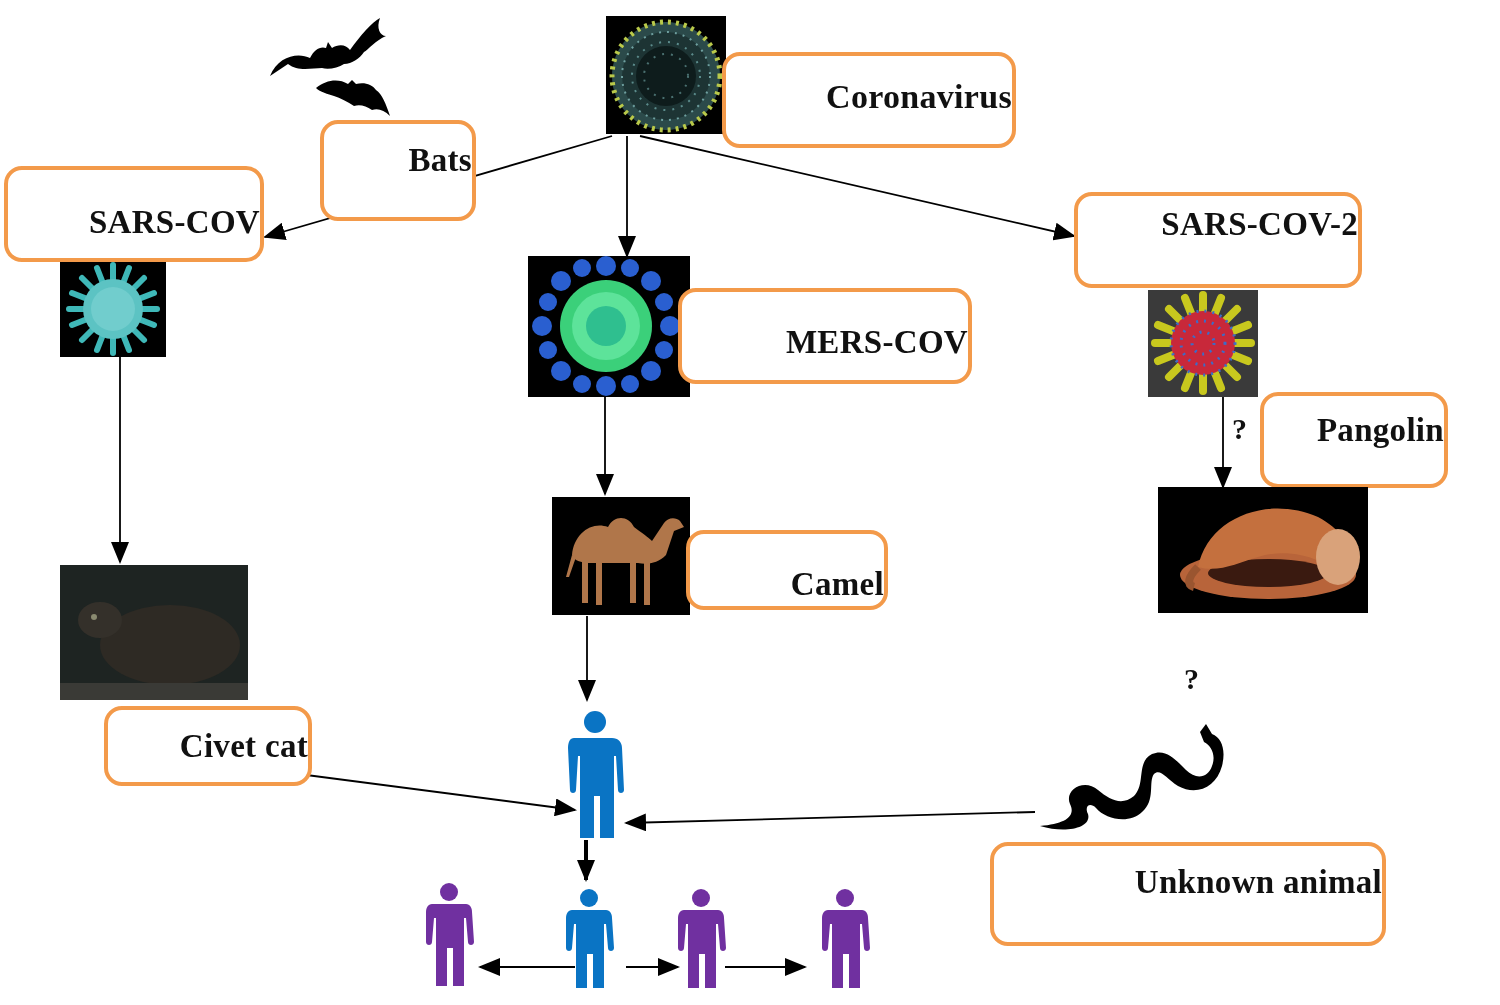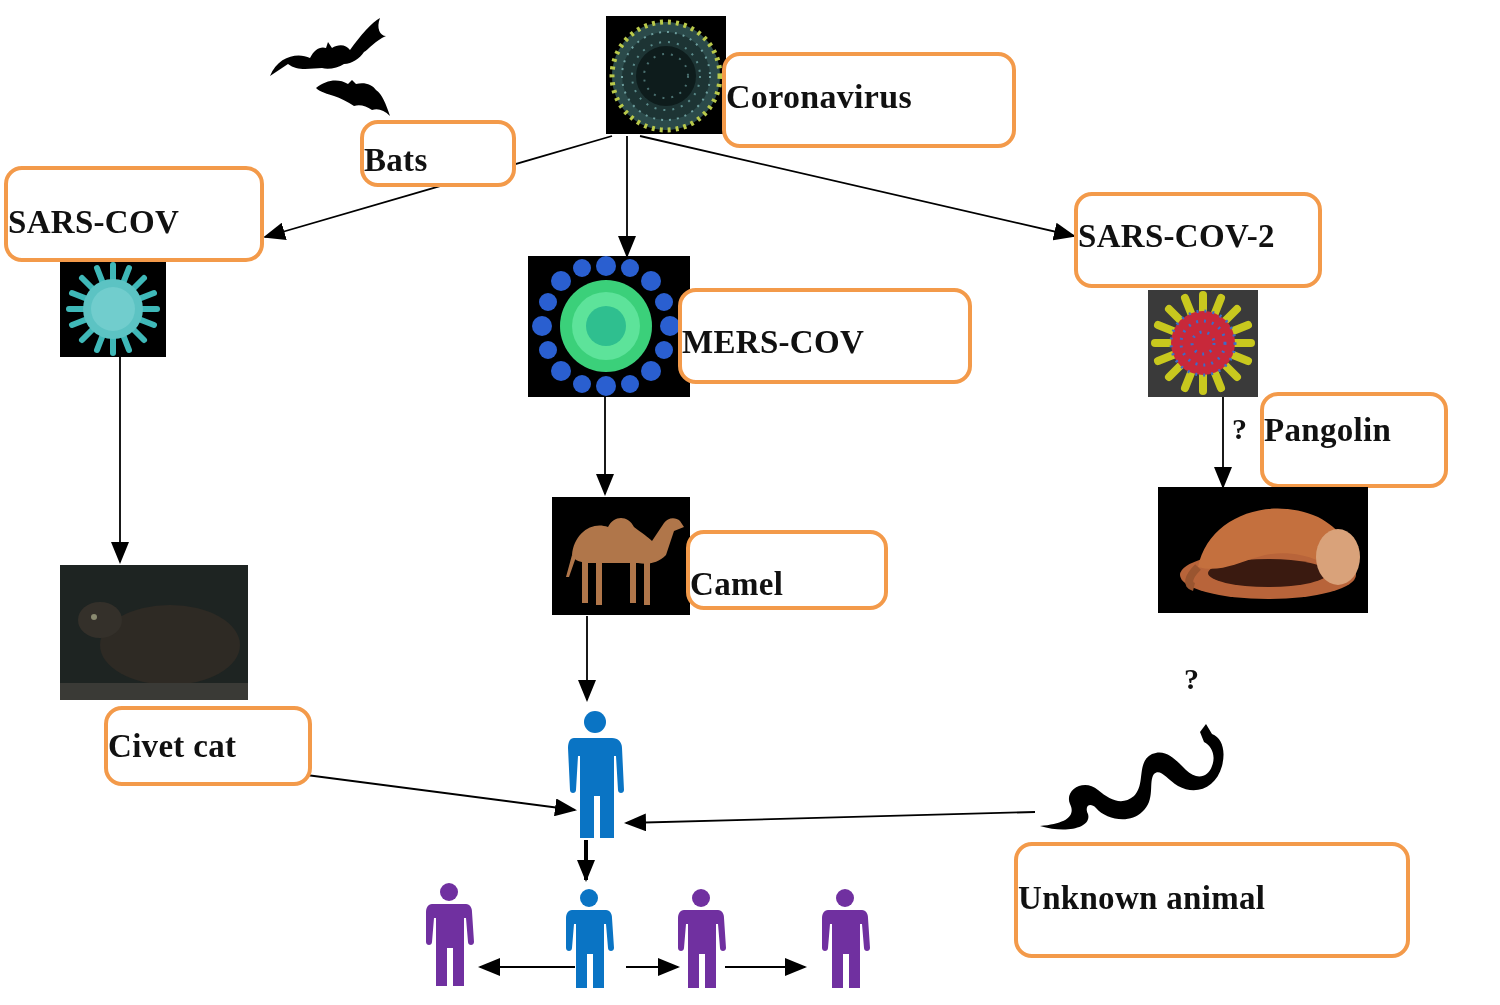--- a/index.html
+++ b/index.html
@@ -1,19 +1,19 @@
 <!DOCTYPE html>
 <html><head>
 <meta charset="utf-8">
 <style>
   html, body { margin: 0; padding: 0; background: #ffffff; }
   #canvas { position: relative; width: 1500px; height: 1005px; overflow: hidden; background: #ffffff;
     font-family: "Liberation Serif", "DejaVu Serif", serif; }
   .label { position: absolute; box-sizing: border-box; border: 4px solid #f39a4a; border-radius: 18px;
-    background: #ffffff; display: flex; align-items: flex-start; justify-content: flex-start;
+    background: #ffffff; display: flex; align-items: flex-start; justify-content: flex-end;
     font-weight: bold; font-size: 33px; color: #111; padding-top: 22px; letter-spacing: 0.3px; }
   .img { position: absolute; background: #000; overflow: hidden; }
   .q { position: absolute; font-weight: bold; font-size: 30px; color: #111; }
   svg.overlay { position: absolute; left: 0; top: 0; }
 </style>
 </head>
 <body>
 
 <div id="canvas">
 
@@ -55,21 +55,21 @@
 
   <svg style="position:absolute;left:268px;top:10px;" width="130" height="112">
     <path d="M2,66 C10,46 30,42 42,48 C46,40 52,36 58,38 L60,32 L64,38 C70,34 78,34 82,40 C92,26 104,12 112,8 C108,18 112,26 118,26 C108,30 100,40 96,42 C92,48 84,54 76,54 C70,58 60,60 54,58 C44,58 30,62 20,54 C14,58 8,62 2,66 Z" fill="#000"></path>
     <path d="M48,78 C58,70 70,68 80,74 L84,70 L88,74 C96,72 104,74 108,80 C114,84 118,94 122,106 C116,100 110,98 104,100 C98,96 92,94 86,96 C80,92 72,88 66,86 C60,84 52,82 48,78 Z" fill="#000"></path>
   </svg>
 
   <div class="label" style="left:722px;top:52px;width:294px;height:96px;font-size:34px;">
     <span>Coronavirus</span>
   </div>
 
-  <div class="label" style="left:320px;top:120px;width:156px;height:67px;padding-top:18px;margin-left:40px;">
+  <div class="label" style="left:320px;top:120px;width:156px;height:101px;padding-top:18px;">
     <span>Bats</span>
   </div>
 
   <div class="label" style="left:4px;top:166px;width:260px;height:96px;padding-top:34px;">
     <span>SARS-COV</span>
   </div>
 
   <div class="img" style="left:60px;top:262px;width:106px;height:95px;">
     <svg width="106" height="95">
       <g transform="translate(53,47)">
@@ -114,21 +114,21 @@
         <circle r="34" fill="#5de39a"></circle>
         <circle r="20" fill="#2fbf8f"></circle>
       </g>
     </svg>
   </div>
 
   <div class="label" style="left:678px;top:288px;width:294px;height:96px;padding-top:32px;">
     <span>MERS-COV</span>
   </div>
 
-  <div class="label" style="left:1074px;top:192px;width:248px;height:96px;padding-top:22px;">
+  <div class="label" style="left:1074px;top:192px;width:288px;height:96px;padding-top:10px;">
     <span>SARS-COV-2</span>
   </div>
 
   <div class="img" style="left:1148px;top:290px;width:110px;height:107px;background:#3a3a3a;">
     <svg width="110" height="107">
       <g transform="translate(55,53)">
         <g stroke="#c8c81e" stroke-width="8" stroke-linecap="round">
           <line x1="0" y1="-48" x2="0" y2="48"></line>
             <line x1="-48" y1="0" x2="48" y2="0"></line>
           <line x1="-34" y1="-34" x2="34" y2="34"></line>
@@ -192,21 +192,21 @@
   <div class="label" style="left:686px;top:530px;width:202px;height:80px;padding-top:32px;">
     <span>Camel</span>
   </div>
 
   <div class="q" style="left:1184px;top:662px;">?</div>
   <svg style="position:absolute;left:1036px;top:716px;" width="190" height="118">
     <path d="M4,110 C30,108 40,100 34,88 C28,74 48,62 62,74 C74,84 86,90 98,80 C110,68 100,46 116,38 C130,32 140,44 150,54 C160,64 172,62 176,50 C180,40 176,30 168,26 L164,16 L170,8 L176,18 C186,22 190,34 186,50 C180,72 160,80 142,70 C130,62 124,52 118,58 C112,66 120,84 106,96 C94,108 70,104 60,92 C54,86 48,90 52,98 C56,112 30,118 4,110 Z" fill="#000"></path>
   </svg>
 
 
-  <div class="label" style="left:1014px;top:842px;width:396px;height:116px;padding-top:34px;">
+  <div class="label" style="left:990px;top:842px;width:396px;height:104px;padding-top:18px;">
     <span>Unknown animal</span>
   </div>
 
   <svg style="position:absolute;left:562px;top:710px;" width="66" height="130">
     <circle cx="33" cy="12" r="11" fill="#0a74c4"></circle>
     <path d="M14,28 L52,28 C58,28 62,32 62,38 L64,80 C64,84 58,84 58,80 L56,46 L54,46 L54,128 L40,128 L40,86 L34,86 L34,128 L20,128 L20,46 L18,46 L16,80 C16,84 10,84 10,80 L8,38 C8,32 10,28 14,28 Z" fill="#0a74c4" transform="translate(-2,0)"></path>
   </svg>
 
   <svg style="position:absolute;left:562px;top:888px;" width="54" height="102">
     <circle cx="27" cy="10" r="9" fill="#0a74c4"></circle>

